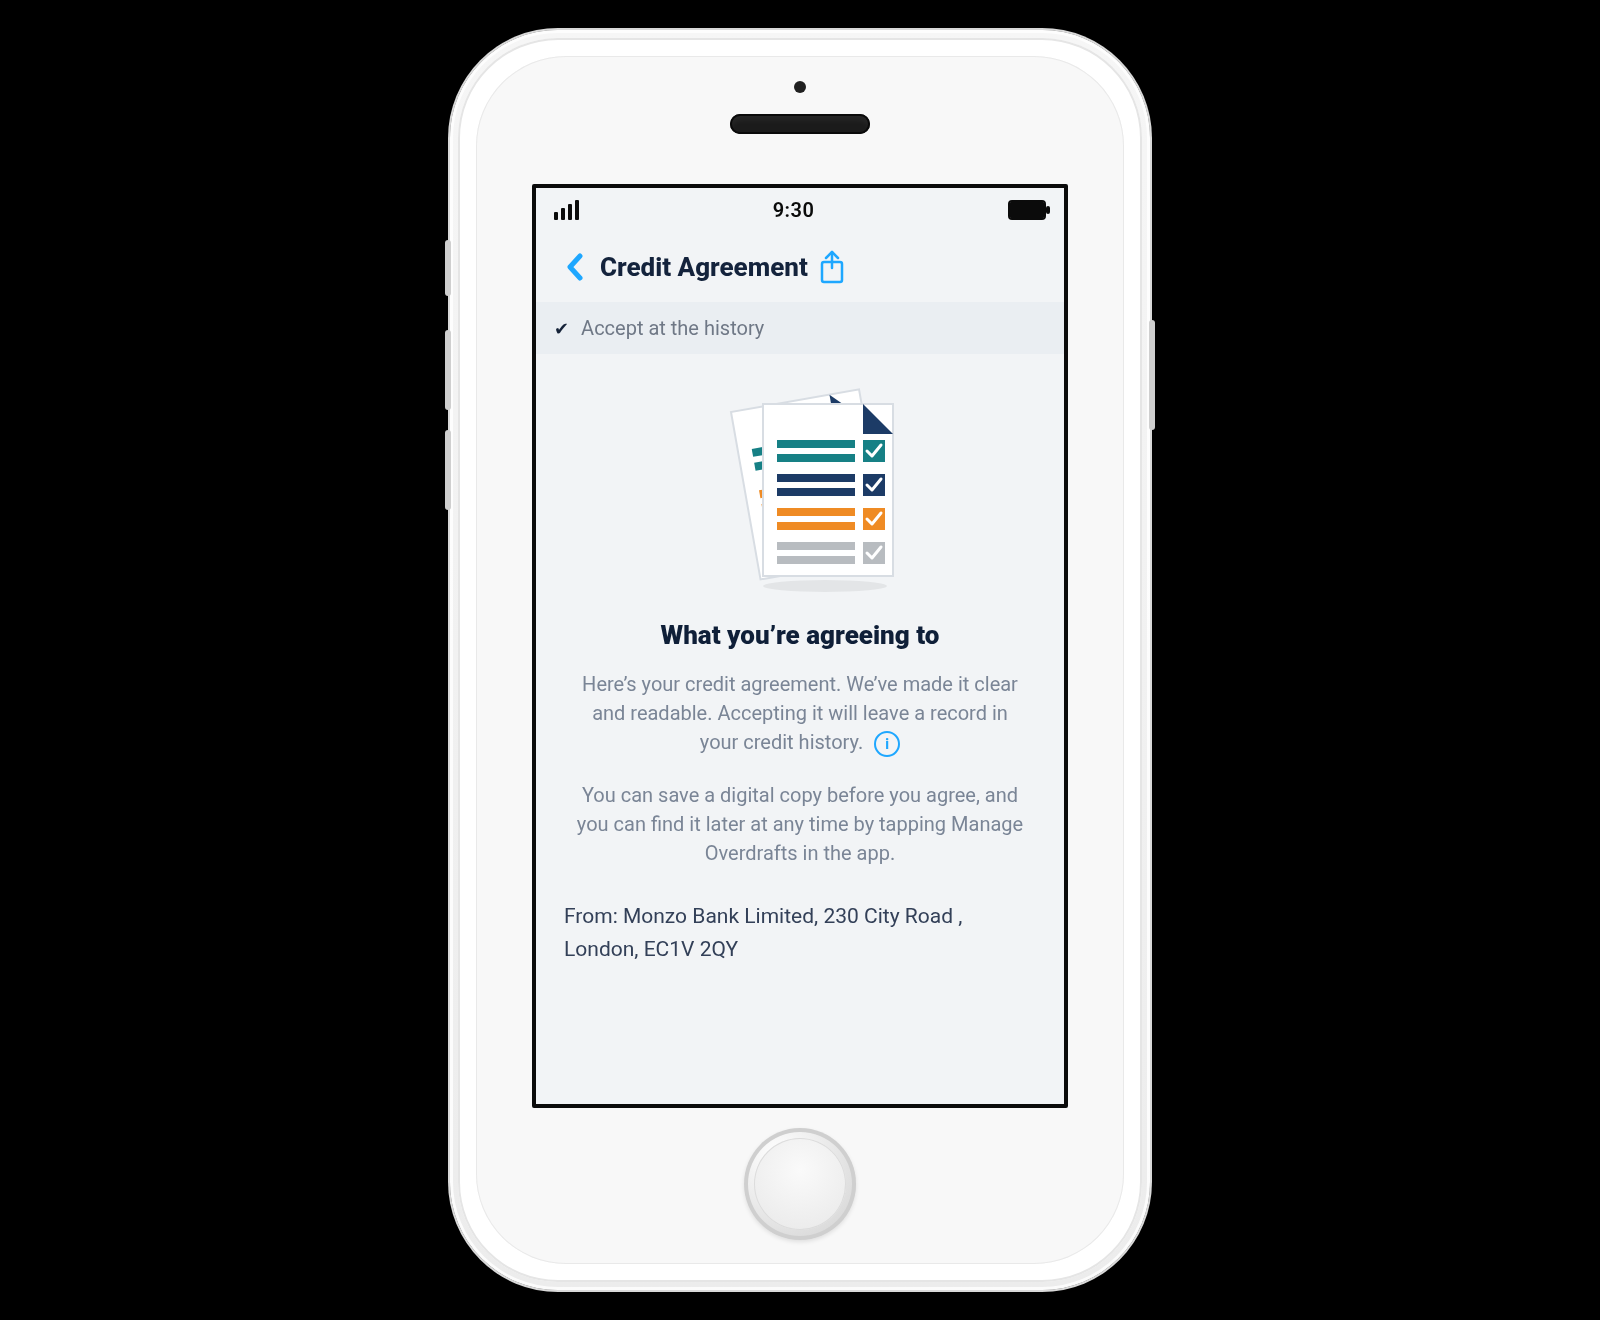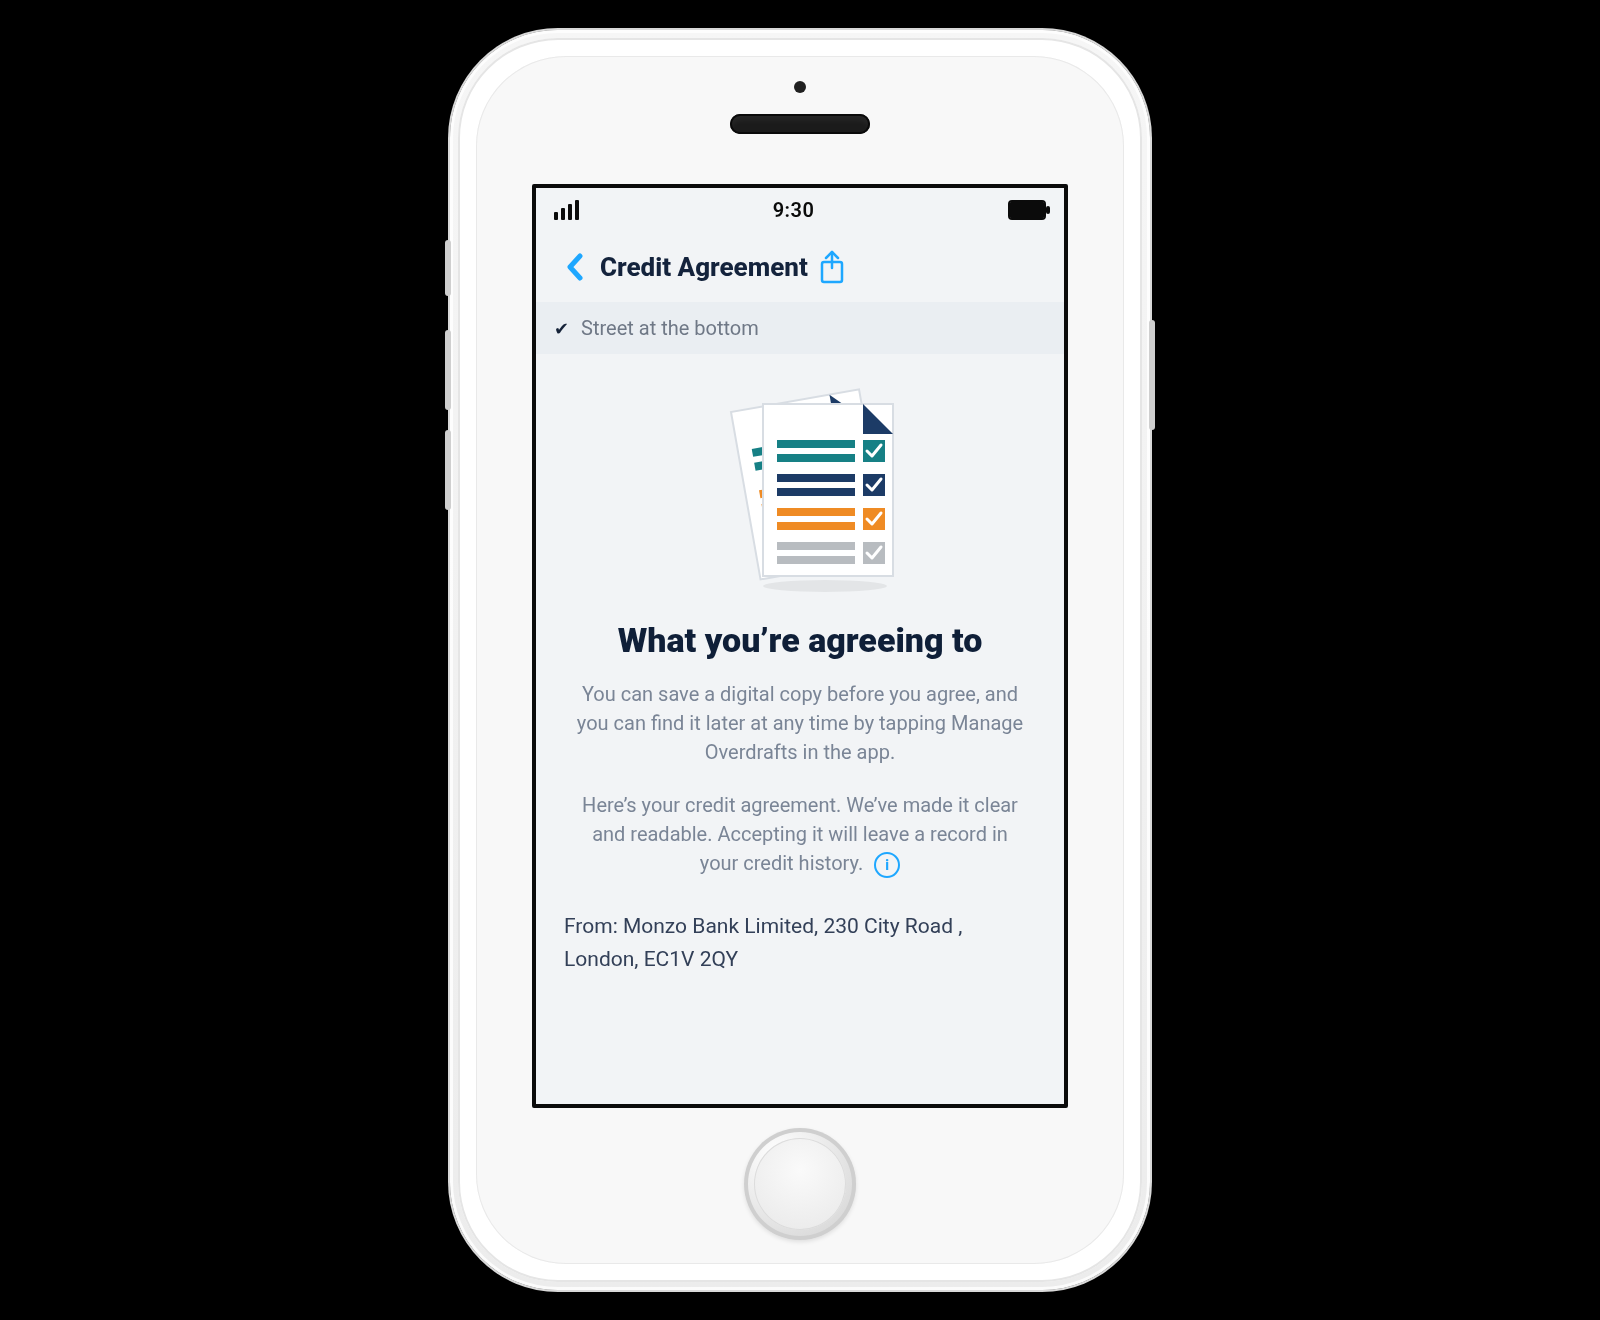--- a/index.html
+++ b/index.html
@@ -115,21 +115,21 @@
   .banner{
     display:flex;align-items:center;gap:12px;
     padding:14px 18px;background:var(--banner);color:#6f7886;font-size:20px;
   }
   .check{color:#152238;font-size:18px}
 
   
   .content{padding:22px 28px 10px;color:#24324a}
   .illus-wrap{display:flex;justify-content:center;padding:12px 0 18px}
 
-  .h1{font-size:34px;font-weight:900;color:var(--ink2);text-align:center;margin:4px 0 20px}
+  .h1{font-size:26px;font-weight:900;color:var(--ink2);text-align:center;margin:4px 0 20px}
   .para{font-size:20px;color:var(--muted);text-align:center;line-height:1.45;margin:0 12px 24px}
   .info-badge{display:inline-flex;align-items:center;justify-content:center;width:22px;height:22px;border:2px solid var(--accent);border-radius:50%;color:var(--accent);font-weight:800;font-size:14px;margin-left:6px;vertical-align:middle}
 
   .details{font-size:21px;color:#334058;line-height:1.55;padding-top:8px}
   .details .row{margin-bottom:2px}
 </style>
 </head>
 <body>
 <div class="stage">
 
@@ -176,21 +176,21 @@
               <svg width="30" height="34" viewBox="0 0 30 34">
                 <path d="M15 2 L15 18" stroke="#1ea7ff" stroke-width="2.5" stroke-linecap="round"></path>
                 <path d="M9 8 L15 2 L21 8" fill="none" stroke="#1ea7ff" stroke-width="2.5" stroke-linecap="round" stroke-linejoin="round"></path>
                 <rect x="5" y="12" width="20" height="20" rx="2" ry="2" fill="none" stroke="#1ea7ff" stroke-width="2.5"></rect>
               </svg>
             </div>
           </div>
 
           <div class="banner">
             <span class="check">✔</span>
-            <span>Street at the bottom</span>
+            <span>Accept at the history</span>
           </div>
 
           <div class="content">
             <div class="illus-wrap">
 
               <svg width="230" height="210" viewBox="0 0 230 210">
 
                 <g transform="translate(46,24) rotate(-10)">
                   <rect x="0" y="0" width="130" height="170" fill="#ffffff" stroke="#d8dde3" stroke-width="2"></rect>
                   <polygon points="100,0 130,30 100,30" fill="#1c3b66"></polygon>
@@ -228,26 +228,26 @@
                   <rect x="100" y="138" width="22" height="22" fill="#b8bcc0"></rect>
                   <path d="M104 149 l5 5 l9 -11" stroke="#fff" stroke-width="3" fill="none" stroke-linecap="round" stroke-linejoin="round"></path>
                 </g>
 
                 <ellipse cx="140" cy="198" rx="62" ry="6" fill="rgba(0,0,0,0.06)"></ellipse>
               </svg>
             </div>
 
             <div class="h1">What you’re agreeing to</div>
 
-            <p class="para">You can save a digital copy before you agree, and you can find it later at any time by tapping Manage Overdrafts in the app.</p>
-
             <p class="para">
               <span>Here’s your credit agreement. We’ve made it clear and readable. Accepting it will leave a record in your credit history.</span>
               <span class="info-badge">i</span>
             </p>
+
+            <p class="para">You can save a digital copy before you agree, and you can find it later at any time by tapping Manage Overdrafts in the app.</p>
 
             <div class="details">
               <div class="row">
                 <span>From:</span>
                 <span>Monzo Bank Limited, 230 City Road , London, EC1V 2QY</span>
               </div>
             </div>
           </div>
 
         </div>

